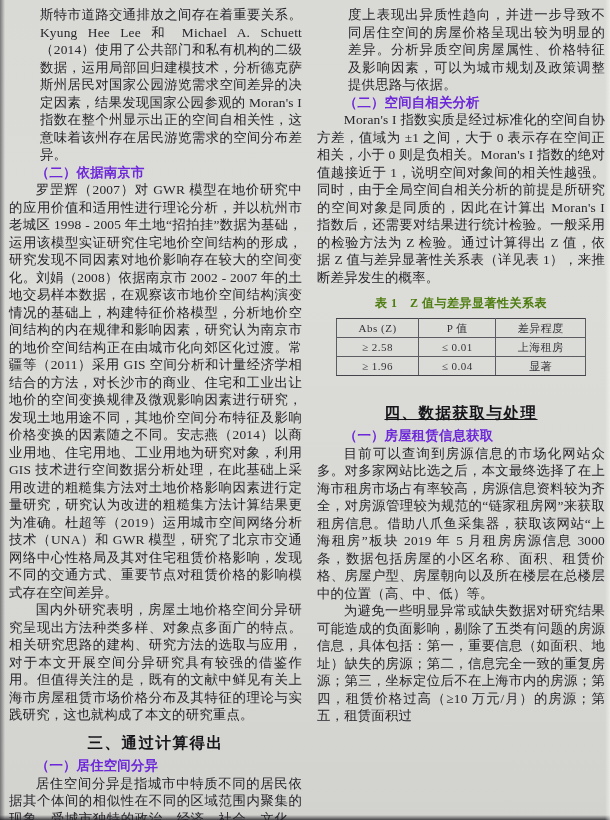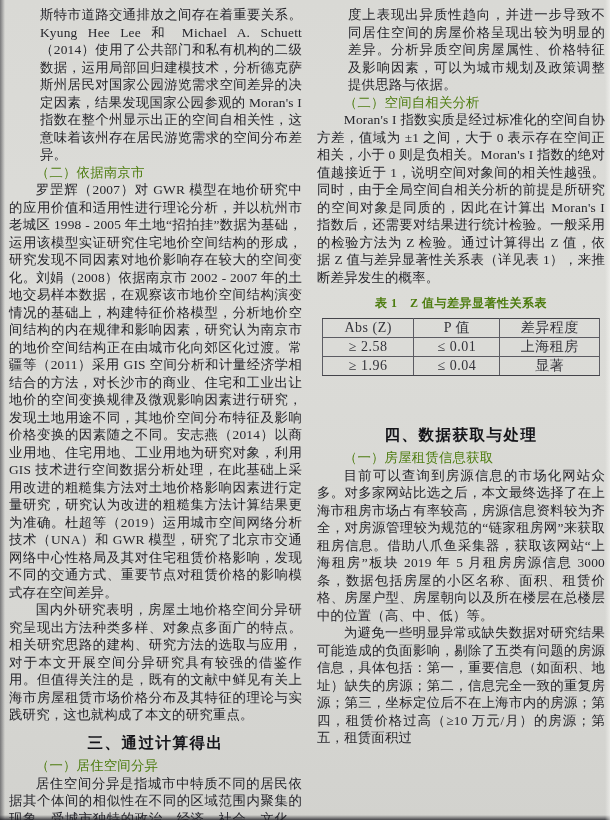--- a/index.html
+++ b/index.html
@@ -20,47 +20,47 @@
     line-height: 17.5px;
     text-align: justify;
     letter-spacing: 0.2px;
   }
   .col-left  { left: 9px;   width: 293px; }
   .col-right { left: 317px; width: 288px; }
   p { margin: 0; }
   .para { text-indent: 2em; }
   .para.cont { text-indent: 0; margin-left: 31px; }
   .sub-head {
-    font-weight: normal;
+    font-weight: bold;
     text-indent: 2em;
-    color: #4d7c0f;
+    color: #6d28d9;
   }
   .sec-head {
     font-size: 15.5px;
     font-weight: bold;
     text-align: center;
     text-indent: 0;
     margin: 10px 0 6px 0;
     letter-spacing: 1.5px;
     color: #141419;
   }
-  .sec-head.mt-lg { margin-top: 50px; }
+  .sec-head.mt-lg { margin-top: 28px; text-decoration: underline; }
   .table-caption {
     font-weight: bold;
     font-size: 12px;
     text-align: center;
     margin: 9px 0 5px 0;
     color: #4d7c0f;
     letter-spacing: 0.5px;
   }
   table.ztable {
-    width: 278px;
+    width: 250px;
     margin: 0 auto 2px auto;
     border-collapse: collapse;
-    font-size: 14px;
+    font-size: 11px;
     color: #34343b;
     table-layout: fixed;
   }
   .ztable th, .ztable td {
     border: 1px solid #5b5b62;
     text-align: center;
     font-weight: normal;
     padding: 3px 2px;
     height: 12px;
     line-height: 12px;

